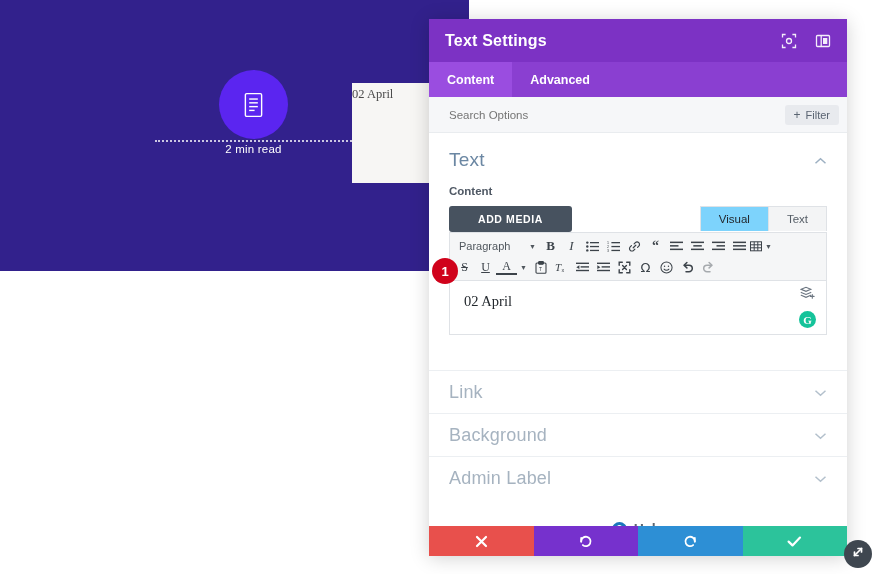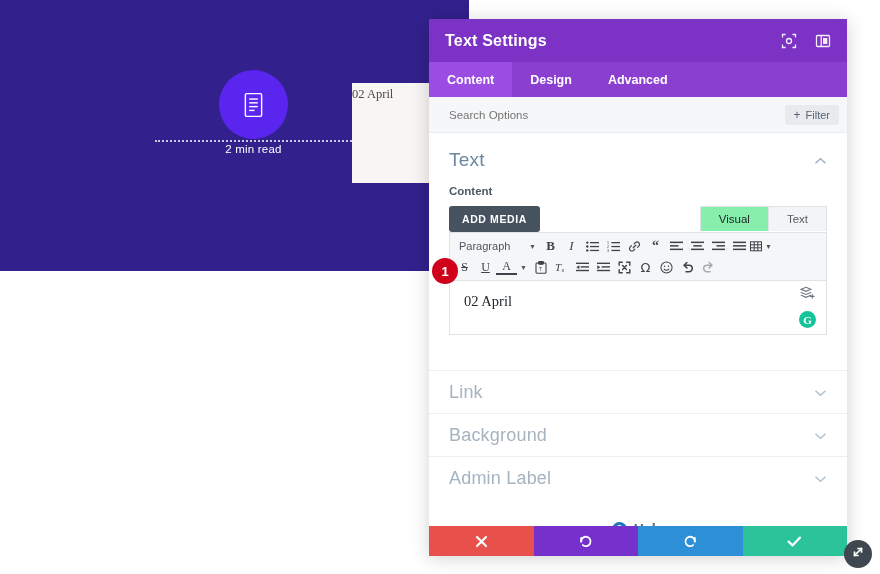--- a/index.html
+++ b/index.html
@@ -104,30 +104,30 @@
 
   .field-label {
     margin-top: 14px; font-size: 11.5px; color: #4f5864; font-weight: bold;
   }
 
   .editor-wrap { margin-top: 9px; }
   .editor-toprow { position: relative; height: 26px; }
   .add-media {
     position: absolute; left: 0; top: 0;
     background: #47525f; color: #fff; font-size: 10.5px; font-weight: bold;
-    letter-spacing: .6px; padding: 7px 13px; border-radius: 3px;
+    letter-spacing: .6px; padding: 7px 29px; border-radius: 3px;
     border: none; cursor: pointer; font-family: "Liberation Sans", sans-serif; text-align: right;
   }
   .vt-tabs { position: absolute; right: 0; top: 0; display: flex; }
   .vt-tab {
     font-size: 11.5px; color: #555d66; padding: 6px 18px;
     border: 1px solid #dfe2e6; border-bottom: none; background: #f3f4f5;
     cursor: pointer;
   }
-  .vt-tab.active { background: #86efac; border-color: #dfe2e6; color: #23282d; }
+  .vt-tab.active { background: #7dd3fc; border-color: #dfe2e6; color: #23282d; }
   .vt-tab + .vt-tab { margin-left: -1px; }
 
   .tool-bar {
     border: 1px solid #dfe2e6; background: #f5f6f7;
     padding: 3px 4px;
   }
   .tool-row { display: flex; align-items: center; height: 20px; }
   .tool-row + .tool-row { margin-top: 1px; }
   .tool {
     display:flex; align-items:center; justify-content:center;
@@ -245,21 +245,20 @@
             <rect x="1.5" y="2.5" width="13" height="11" rx="1"></rect>
             <line x1="6.2" y1="2.5" x2="6.2" y2="13.5"></line>
             <rect x="8" y="5" width="4.3" height="6" fill="#ffffff" stroke="none"></rect>
           </svg>
         </span>
       </div>
     </div>
 
     <div class="tabs">
       <div class="tab active">Content</div>
-      <div class="tab">Design</div>
       <div class="tab">Advanced</div>
     </div>
 
     <div class="search-bar">
       <input class="search-input" type="text" placeholder="Search Options" style="">
       <div class="filter-btn">
         <span class="filter-plus">+</span>
         <span>Filter</span>
       </div>
     </div>

